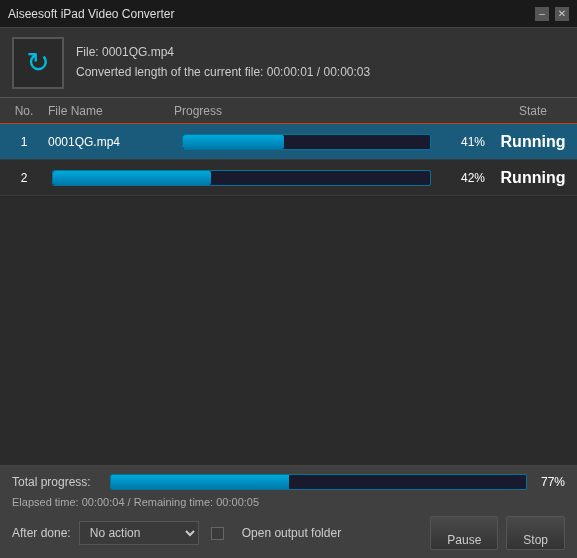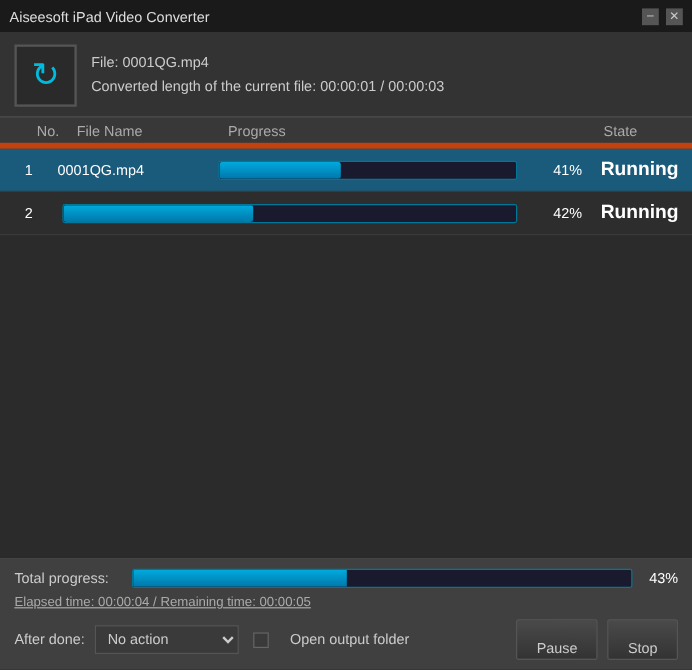--- a/index.html
+++ b/index.html
@@ -66,24 +66,24 @@
       color: #00bbdd;
     }
     .info-text {
       font-size: 12px;
       color: #ccc;
       line-height: 1.6;
     }
     .table-header {
       display: flex;
       background: #383838;
-      border-bottom: 5px solid #c2410c;
+      border-bottom: 1px solid #c2410c;
       height: 26px;
       align-items: center;
-      padding: 0 20px;
+      padding: 0 4px;
     }
     .col-no { width: 40px; text-align: center; color: #aaa; font-size: 12px; }
     .col-name { width: 130px; color: #aaa; font-size: 12px; padding-left: 4px; }
     .col-progress { flex: 1; text-align: left; color: #aaa; font-size: 12px; }
     .col-state { width: 80px; text-align: center; color: #aaa; font-size: 12px; }
 
     .table-row {
       display: flex;
       align-items: center;
       height: 36px;
@@ -157,21 +157,20 @@
     .total-percent {
       color: #fff;
       font-size: 12px;
       min-width: 30px;
       text-align: right;
     }
     .elapsed-row {
       font-size: 11px;
       color: #aaa;
       margin-bottom: 8px;
-      text-decoration: underline;
     }
     .action-row {
       display: flex;
       align-items: center;
       gap: 8px;
     }
     .after-done-label {
       color: #ccc;
       font-size: 12px;
       white-space: nowrap;
@@ -279,21 +278,21 @@
     <div class="row-state">Running</div>
   </div>
 </div>
 
 <div class="bottom-area">
   <div class="total-progress-row">
     <span class="total-label">Total progress:</span>
     <div class="total-bar-container">
       <div class="total-bar-fill" style="width: 43%"></div>
     </div>
-    <span class="total-percent">43%</span>
+    <span class="total-percent">77%</span>
   </div>
   <div class="elapsed-row">Elapsed time: 00:00:04 / Remaining time: 00:00:05</div>
   <div class="action-row">
     <span class="after-done-label">After done:</span>
     <select class="after-done-select">
       <option>No action</option>
       <option>Open output folder</option>
       <option>Shutdown</option>
       <option>Hibernate</option>
     </select>

